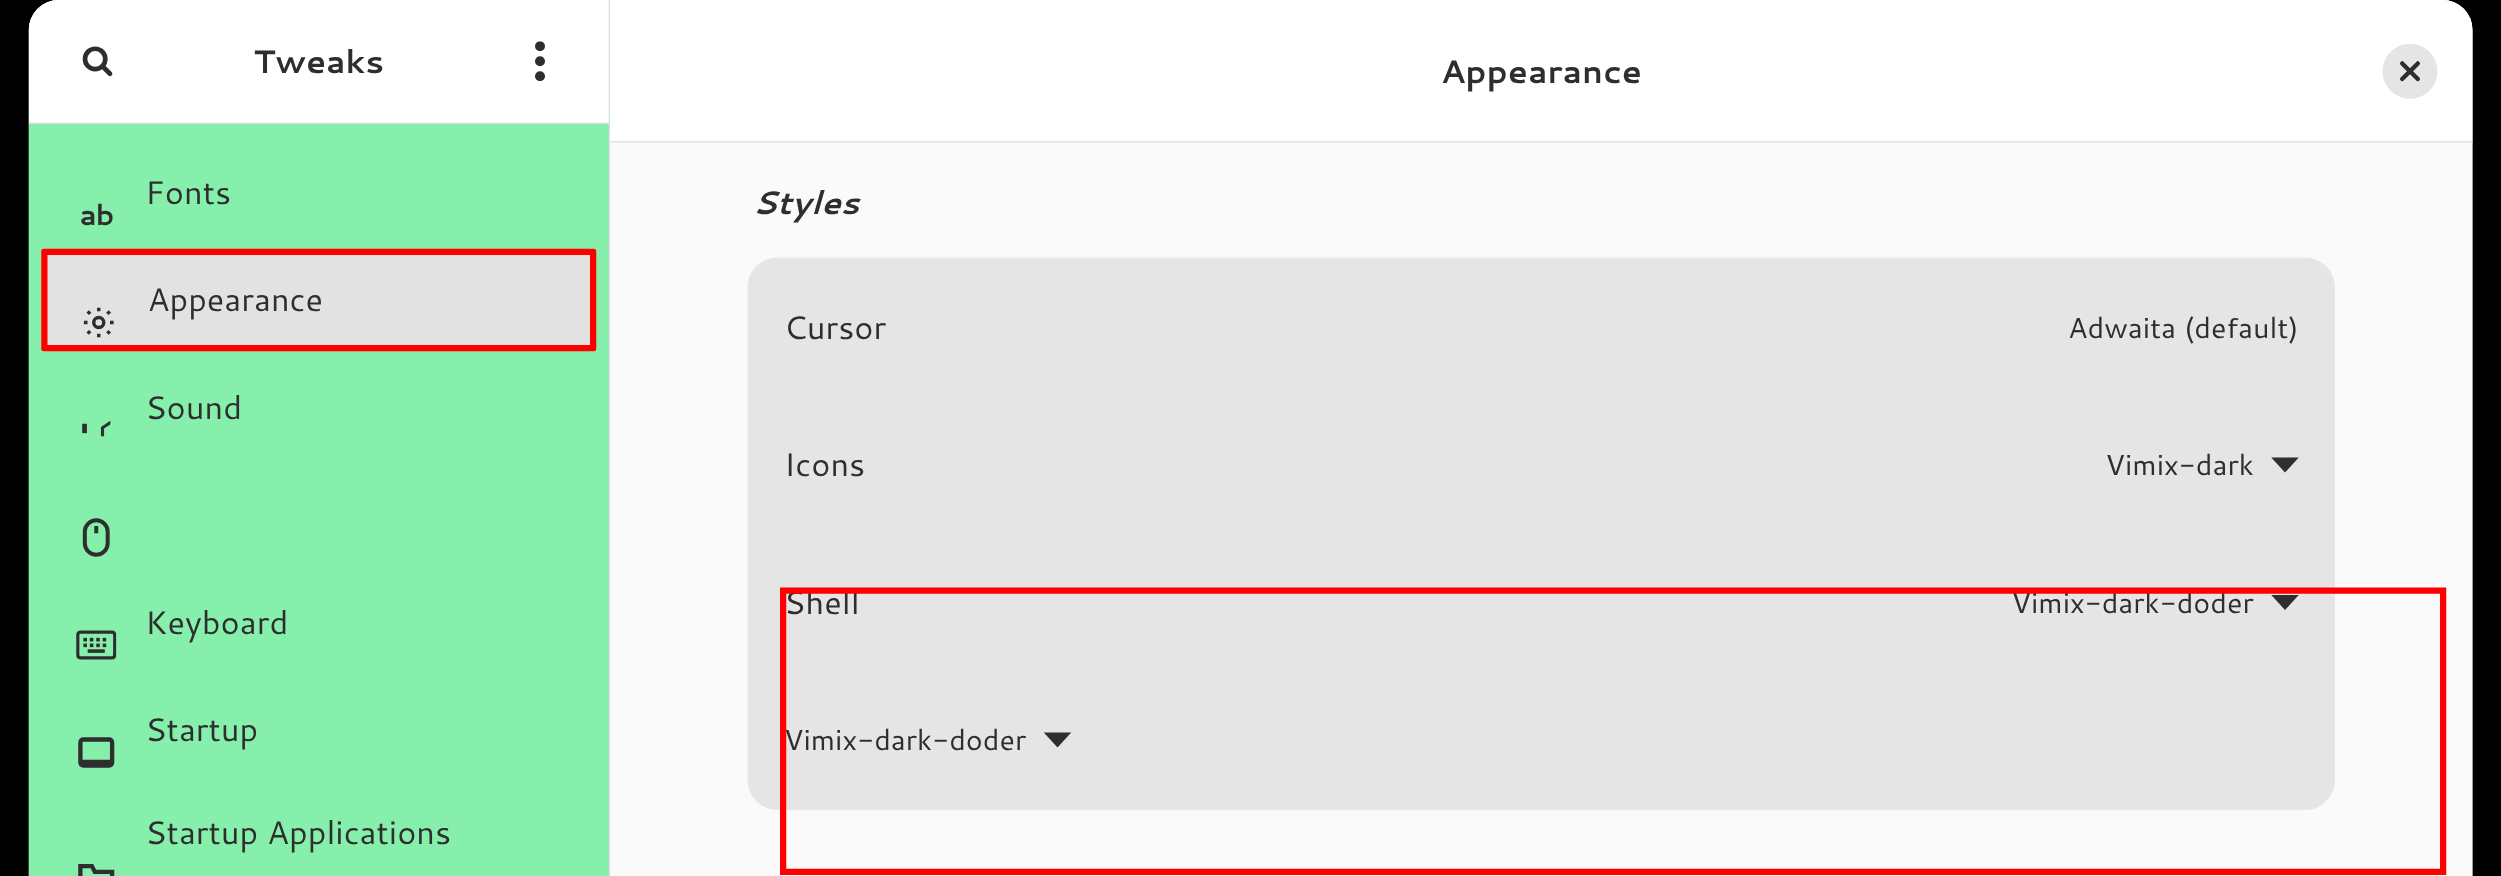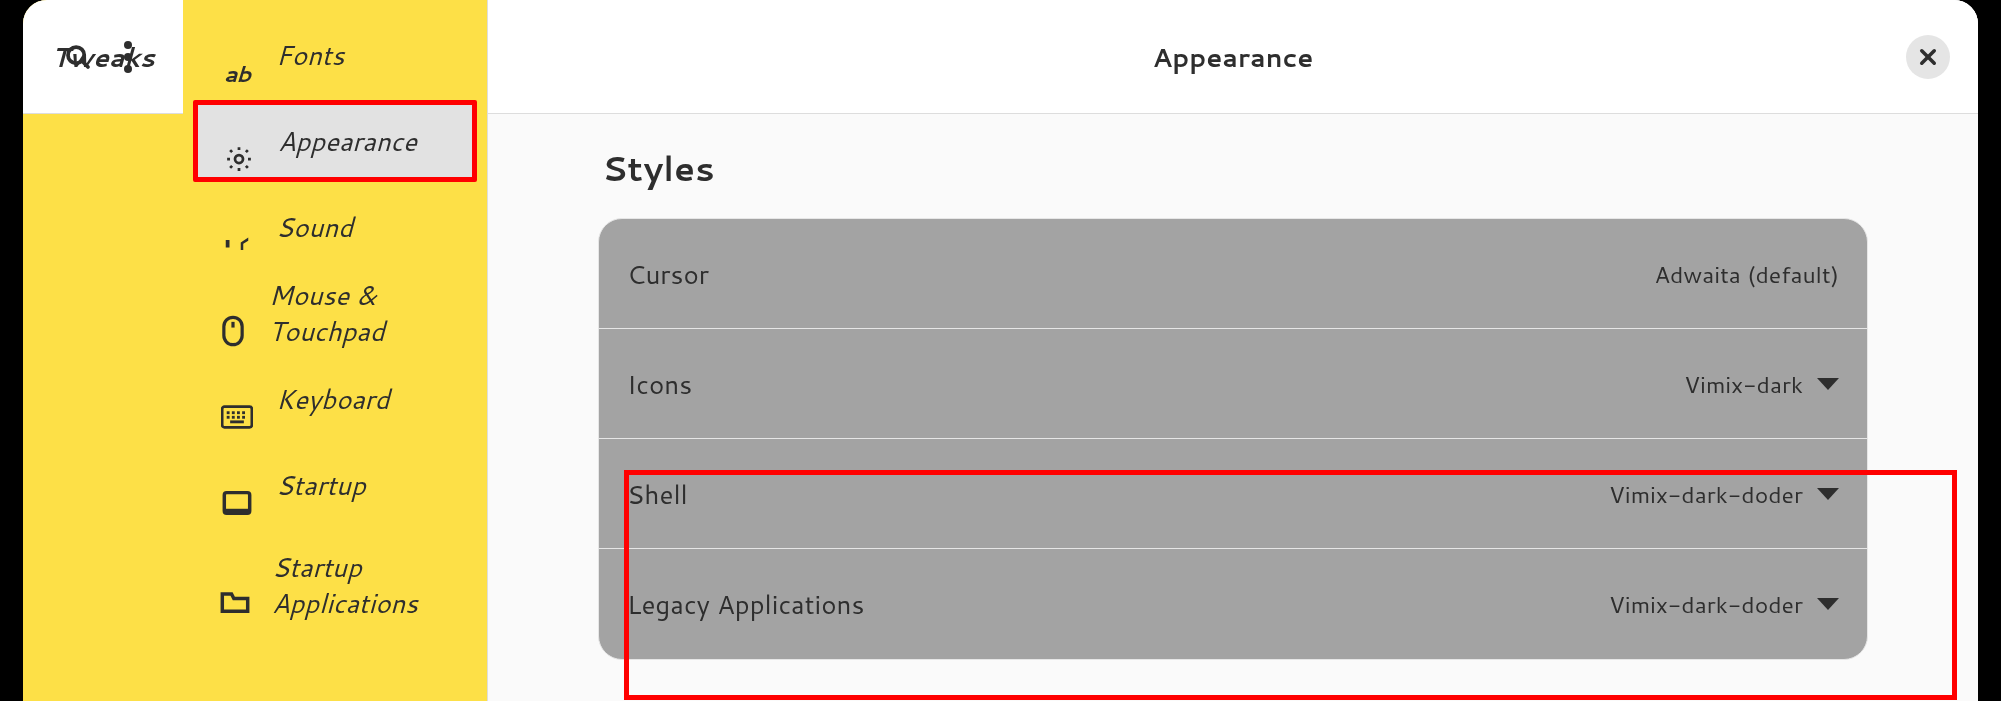--- a/index.html
+++ b/index.html
@@ -14,25 +14,24 @@
   .window {
     position: absolute;
     top: 0; left: 23px; right: 23px; bottom: 0;
     background: #fafafa;
     border-radius: 24px 24px 0 0;
     display: flex;
     overflow: hidden;
   }
   .sidebar {
     width: 465px;
-    background: #fde047;
+    background: #86efac;
     border-right: 1px solid #ddd;
     display: flex;
-    flex-direction: row;
-    font-style: italic;
+    flex-direction: column;
   }
   .sidebar-header {
     height: 114px;
     display: flex;
     align-items: center;
     padding: 0 30px;
     border-bottom: 1px solid #ddd;
     background: #fff;
     position: relative;
   }
@@ -123,28 +122,29 @@
     display: flex; align-items: center; justify-content: center;
     cursor: pointer;
     color: #2e2e2e;
   }
 
   .content {
     padding: 30px 110px;
     overflow: auto;
   }
   .section-title {
-    font-size: 34px;
+    font-size: 26px;
     font-weight: 700;
     color: #2e2e2e;
     margin-bottom: 26px;
     margin-left: 4px;
+    font-style: italic;
   }
   .card {
-    background: #a3a3a3;
+    background: #e5e5e5;
     border-radius: 24px;
     border: 1px solid #e6e6e6;
   }
   .row {
     display: flex;
     align-items: center;
     justify-content: space-between;
     padding: 0 28px;
     height: 110px;
     border-bottom: 1px solid #e6e6e6;
@@ -229,21 +229,20 @@
         <span>Sound</span>
       </div>
 
       <div class="sidebar-item">
         <span class="sidebar-icon">
           <svg width="26" height="32" viewBox="0 0 20 28" fill="none" stroke="currentColor" stroke-width="2.8">
               <rect x="2" y="2" width="16" height="24" rx="8"></rect>
               <line x1="10" y1="6" x2="10" y2="11"></line>
             </svg>
         </span>
-        <span>Mouse &amp; Touchpad</span>
       </div>
 
       <div class="sidebar-item">
         <span class="sidebar-icon">
           <svg width="32" height="24" viewBox="0 0 28 20" fill="currentColor">
               <rect x="1" y="1" width="26" height="18" rx="2" fill="none" stroke="currentColor" stroke-width="2.4"></rect>
               <rect x="5" y="5" width="2.5" height="2.5"></rect>
               <rect x="9.5" y="5" width="2.5" height="2.5"></rect>
               <rect x="14" y="5" width="2.5" height="2.5"></rect>
               <rect x="18.5" y="5" width="2.5" height="2.5"></rect>
@@ -312,21 +311,20 @@
 
         <div class="row">
           <span class="row-label">Shell</span>
           <span class="row-value">
             <span>Vimix-dark-doder</span>
             <span class="chevron-down"></span>
           </span>
         </div>
 
         <div class="row">
-          <span class="row-label">Legacy Applications</span>
           <span class="row-value">
             <span>Vimix-dark-doder</span>
             <span class="chevron-down"></span>
           </span>
         </div>
 
       </div>
     </div>
   </div>
 

